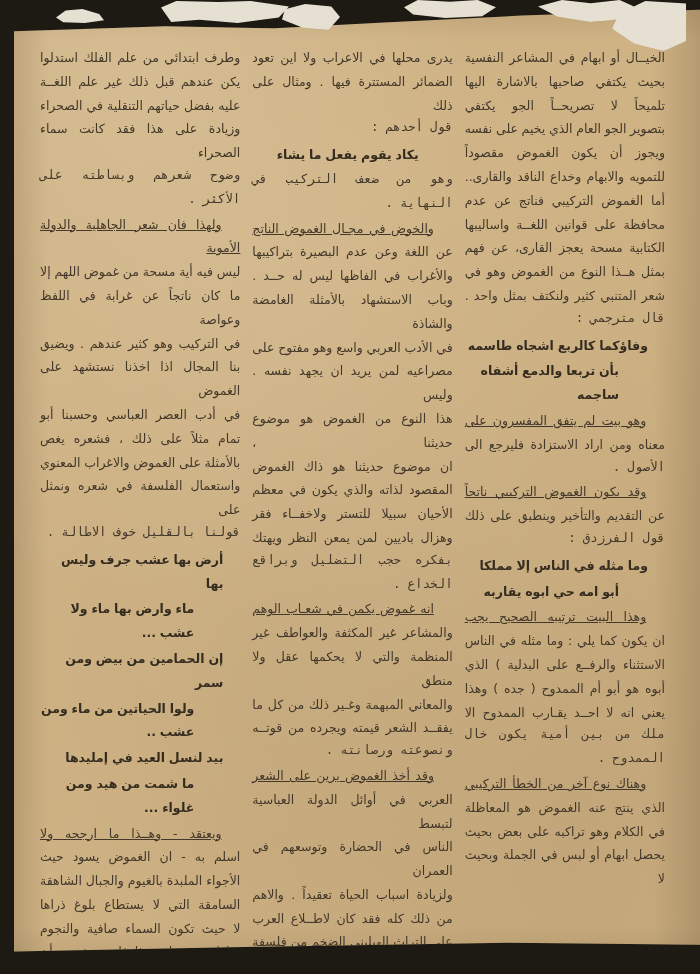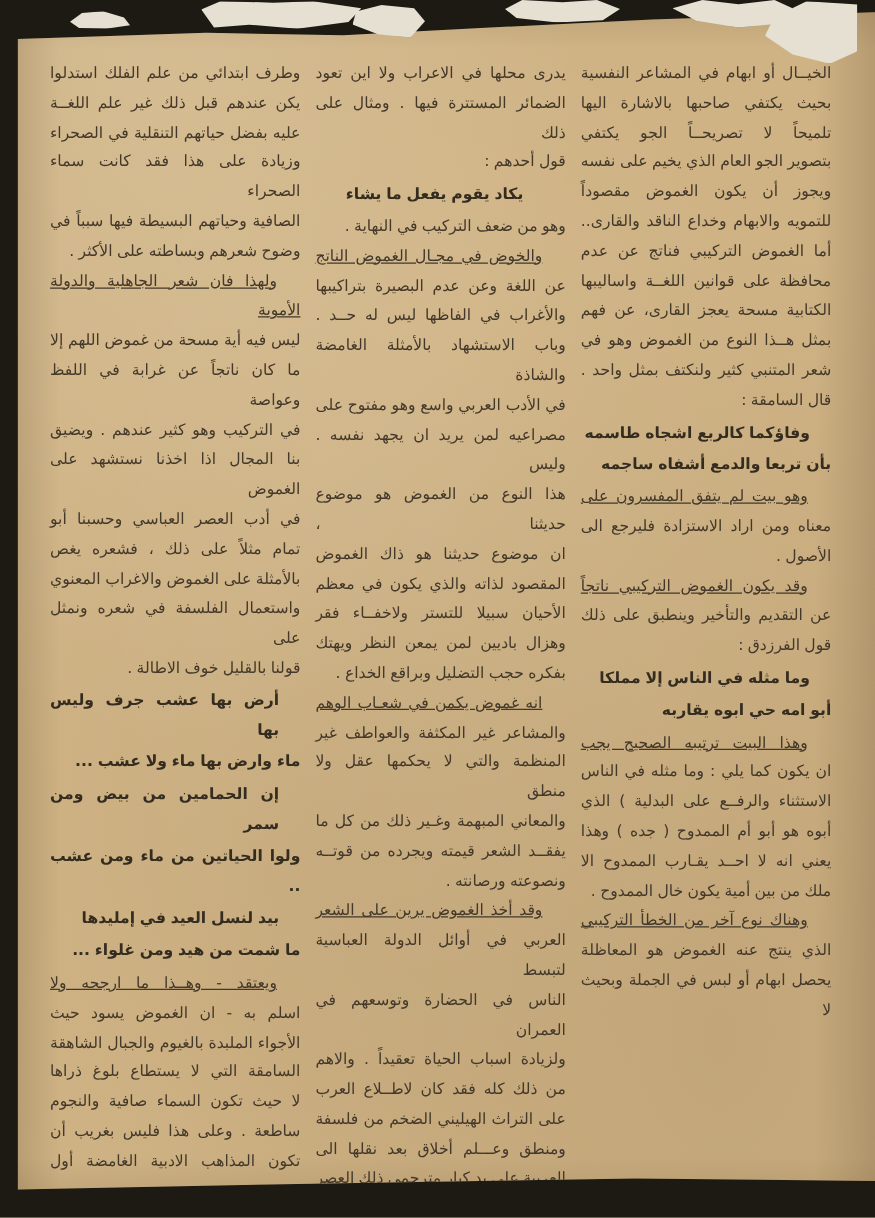--- a/index.html
+++ b/index.html
@@ -31,67 +31,68 @@
   .text-area{
     position:absolute;left:26px;right:35px;top:46px;
     direction:rtl;color:var(--ink,#43382a);
   }
   .columns{display:flex;gap:12px;}
   .col{flex:1;min-width:0;}
   .line{
     font-size:12.5px;line-height:23.8px;word-spacing:-0.5px;
     text-align:justify;text-align-last:justify;
   }
-  .line.e{text-align-last:right;}
+  .line.e{text-align-last:right;font-family:Liberation Mono, monospace;}
   .line.i{text-indent:1.5em;text-decoration:underline;}
   .line.v0,.line.v1,.line.vc{
-    font-weight:700;color:#352c20;text-align-last:right;
+    font-weight:700;color:#352c20;text-align:right;text-align-last:right;
     margin-top:2px;margin-bottom:2px;letter-spacing:0.2px;
   }
   .line.v0{margin-right:17px;}
-  .line.v1{}
+  .line.v1{margin-right:46px;}
   .line.vc{margin-right:34px;}
 </style>
 </head>
 <body style="--bg: #1d1a14; --paper: #cfb385; --ink: #43382a; --torn: #e6e0d2;">
 
 <div class="paper">
   <div class="text-area">
     <div class="columns" id="columns">
         <div class="col">
           <div class="line j">الخيــال أو ابهام في المشاعر النفسية</div>
           <div class="line j">بحيث يكتفي صاحبها بالاشارة اليها</div>
           <div class="line j">تلميحاً لا تصريحــاً الجو يكتفي</div>
           <div class="line j">بتصوير الجو العام الذي يخيم على نفسه</div>
           <div class="line j">ويجوز أن يكون الغموض مقصوداً</div>
           <div class="line j">للتمويه والابهام وخداع الناقد والقارى..</div>
           <div class="line j">أما الغموض التركيبي فناتج عن عدم</div>
           <div class="line j">محافظة على قوانين اللغــة واساليبها</div>
           <div class="line j">الكتابية مسحة يعجز القارى، عن فهم</div>
           <div class="line j">بمثل هــذا النوع من الغموض وهو في</div>
           <div class="line j">شعر المتنبي كثير ولنكتف بمثل واحد .</div>
-          <div class="line e">قال السامقة :</div>
+          <div class="line e">قال مترجمي :</div>
           <div class="line v0">وفاؤكما كالربع اشجاه طاسمه</div>
           <div class="line v1">بأن تربعا والدمع أشفاه ساجمه</div>
           <div class="line i">وهو بيت لم يتفق المفسرون على</div>
           <div class="line j">معناه ومن اراد الاستزادة فليرجع الى</div>
           <div class="line e">الأصول .</div>
           <div class="line i">وقد يكون الغموض التركيبي ناتجاً</div>
           <div class="line j">عن التقديم والتأخير وينطبق على ذلك</div>
           <div class="line e">قول الفرزدق :</div>
           <div class="line v0">وما مثله في الناس إلا مملكا</div>
           <div class="line v1">أبو امه حي ابوه يقاربه</div>
           <div class="line i">وهذا البيت ترتيبه الصحيح يجب</div>
           <div class="line j">ان يكون كما يلي : وما مثله في الناس</div>
           <div class="line j">الاستثناء والرفــع على البدلية ) الذي</div>
           <div class="line j">أبوه هو أبو أم الممدوح ( جده ) وهذا</div>
           <div class="line j">يعني انه لا احــد يقـارب الممدوح الا</div>
           <div class="line e">ملك من بين أمية يكون خال الممدوح .</div>
           <div class="line i">وهناك نوع آخر من الخطأ التركيبي</div>
           <div class="line j">الذي ينتج عنه الغموض هو المعاظلة</div>
+          <div class="line j">في الكلام وهو تراكبه على بعض بحيث</div>
           <div class="line j">يحصل ابهام أو لبس في الجملة وبحيث لا</div>
         </div>
         <div class="col">
           <div class="line j">يدرى محلها في الاعراب ولا اين تعود</div>
           <div class="line j">الضمائر المستترة فيها . ومثال على ذلك</div>
           <div class="line e">قول أحدهم :</div>
           <div class="line vc">يكاد يقوم يفعل ما يشاء</div>
           <div class="line e">وهو من ضعف التركيب في النهاية .</div>
           <div class="line i">والخوض في مجـال الغموض الناتج</div>
           <div class="line j">عن اللغة وعن عدم البصيرة بتراكيبها</div>
@@ -119,21 +120,20 @@
           <div class="line j">على التراث الهيليني الضخم من فلسفة</div>
           <div class="line j">ومنطق وعـــلم أخلاق بعد نقلها الى</div>
           <div class="line j">العربية على يد كبار مترجمي ذلك العصر</div>
           <div class="line j">أعظم أثر في تعميق انتــاجهم الأدبي</div>
         </div>
         <div class="col">
           <div class="line j">وطرف ابتدائي من علم الفلك استدلوا</div>
           <div class="line j">يكن عندهم قبل ذلك غير علم اللغــة</div>
           <div class="line j">عليه بفضل حياتهم التنقلية في الصحراء</div>
           <div class="line j">وزيادة على هذا فقد كانت سماء الصحراء</div>
-          <div class="line j">الصافية وحياتهم البسيطة فيها سبباً في</div>
           <div class="line e">وضوح شعرهم وبساطته على الأكثر .</div>
           <div class="line i">ولهذا فان شعر الجاهلية والدولة الأموية</div>
           <div class="line j">ليس فيه أية مسحة من غموض اللهم إلا</div>
           <div class="line j">ما كان ناتجاً عن غرابة في اللفظ وعواصة</div>
           <div class="line j">في التركيب وهو كثير عندهم . ويضيق</div>
           <div class="line j">بنا المجال اذا اخذنا نستشهد على الغموض</div>
           <div class="line j">في أدب العصر العباسي وحسبنا أبو</div>
           <div class="line j">تمام مثلاً على ذلك ، فشعره يغص</div>
           <div class="line j">بالأمثلة على الغموض والاغراب المعنوي</div>
           <div class="line j">واستعمال الفلسفة في شعره ونمثل على</div>

